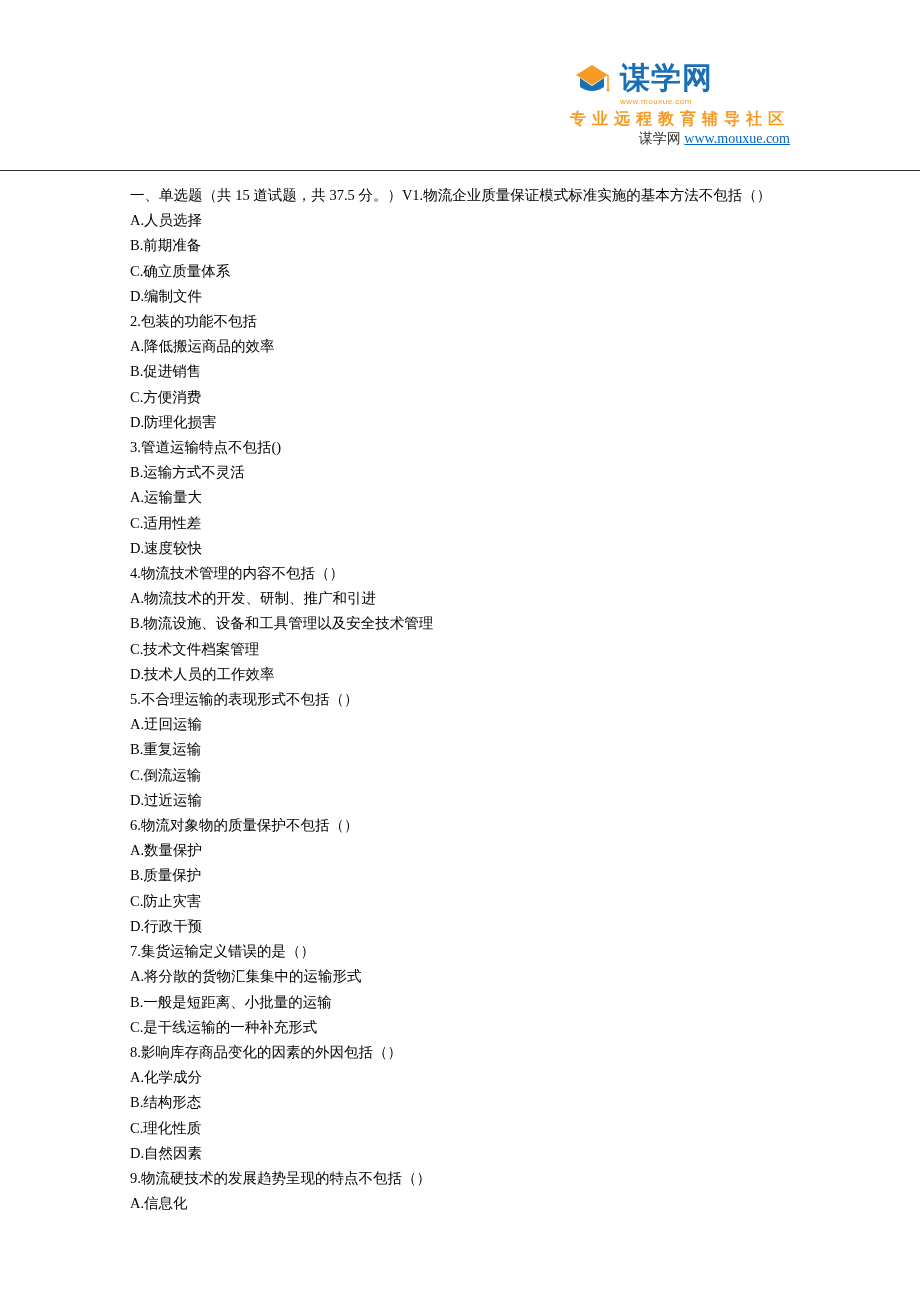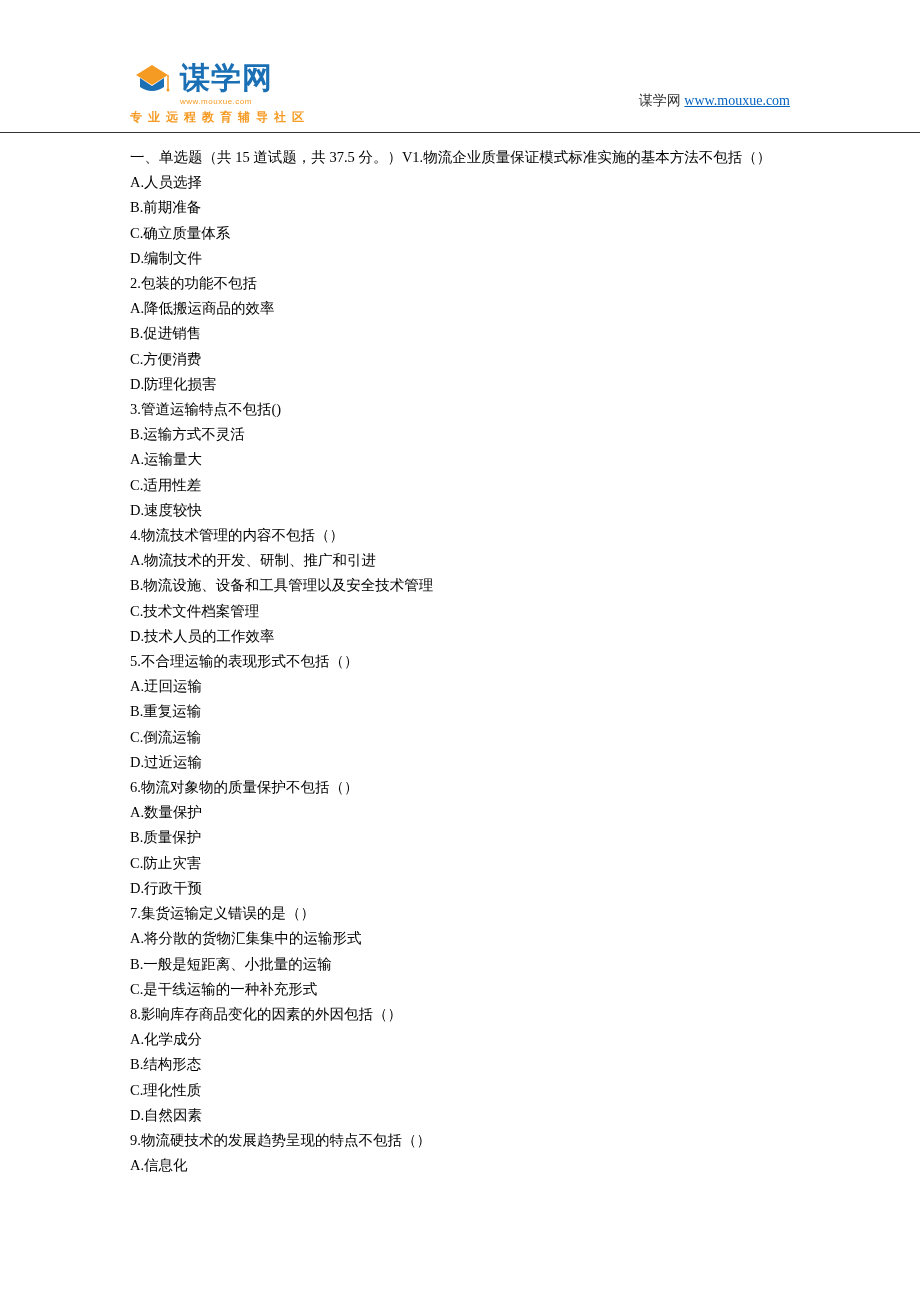--- a/index.html
+++ b/index.html
@@ -14,20 +14,21 @@
       font-family: "SimSun", "宋体", serif;
       position: relative;
     }
     .header {
       display: flex;
       justify-content: space-between;
       align-items: flex-end;
       padding: 58px 130px 6px 130px;
       border-bottom: 1px solid #333;
       margin: 0 0 8px 0;
+      flex-direction: column;
     }
     .logo-block {
       display: flex;
       flex-direction: column;
       align-items: flex-start;
     }
     .logo-top {
       display: flex;
       align-items: center;
       gap: 6px;
@@ -50,21 +51,21 @@
     }
     .logo-url {
       font-size: 8px;
       color: #f59a23;
       letter-spacing: 0.5px;
       margin-top: -2px;
       margin-left: 50px;
       font-family: Arial, sans-serif;
     }
     .logo-subtitle {
-      font-size: 12px;
+      font-size: 16px;
       color: #f59a23;
       font-weight: bold;
       letter-spacing: 6px;
       font-family: "Microsoft YaHei", sans-serif;
       margin-top: 3px;
     }
     .header-right {
       font-size: 14px;
       color: #333;
       margin-bottom: 16px;

